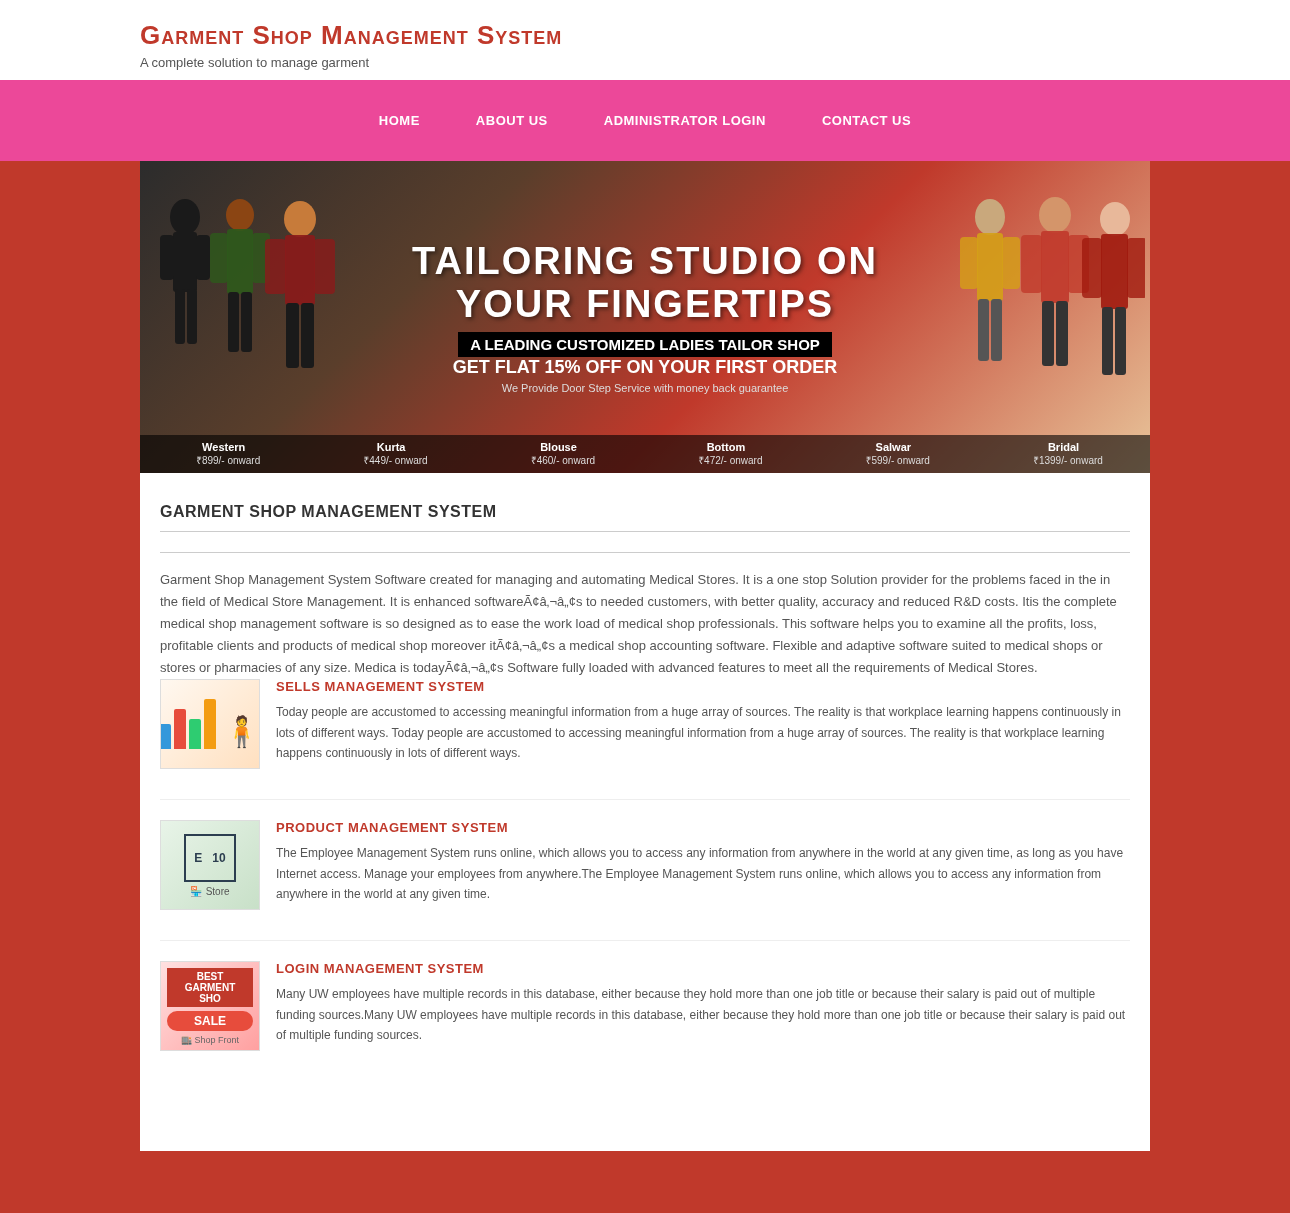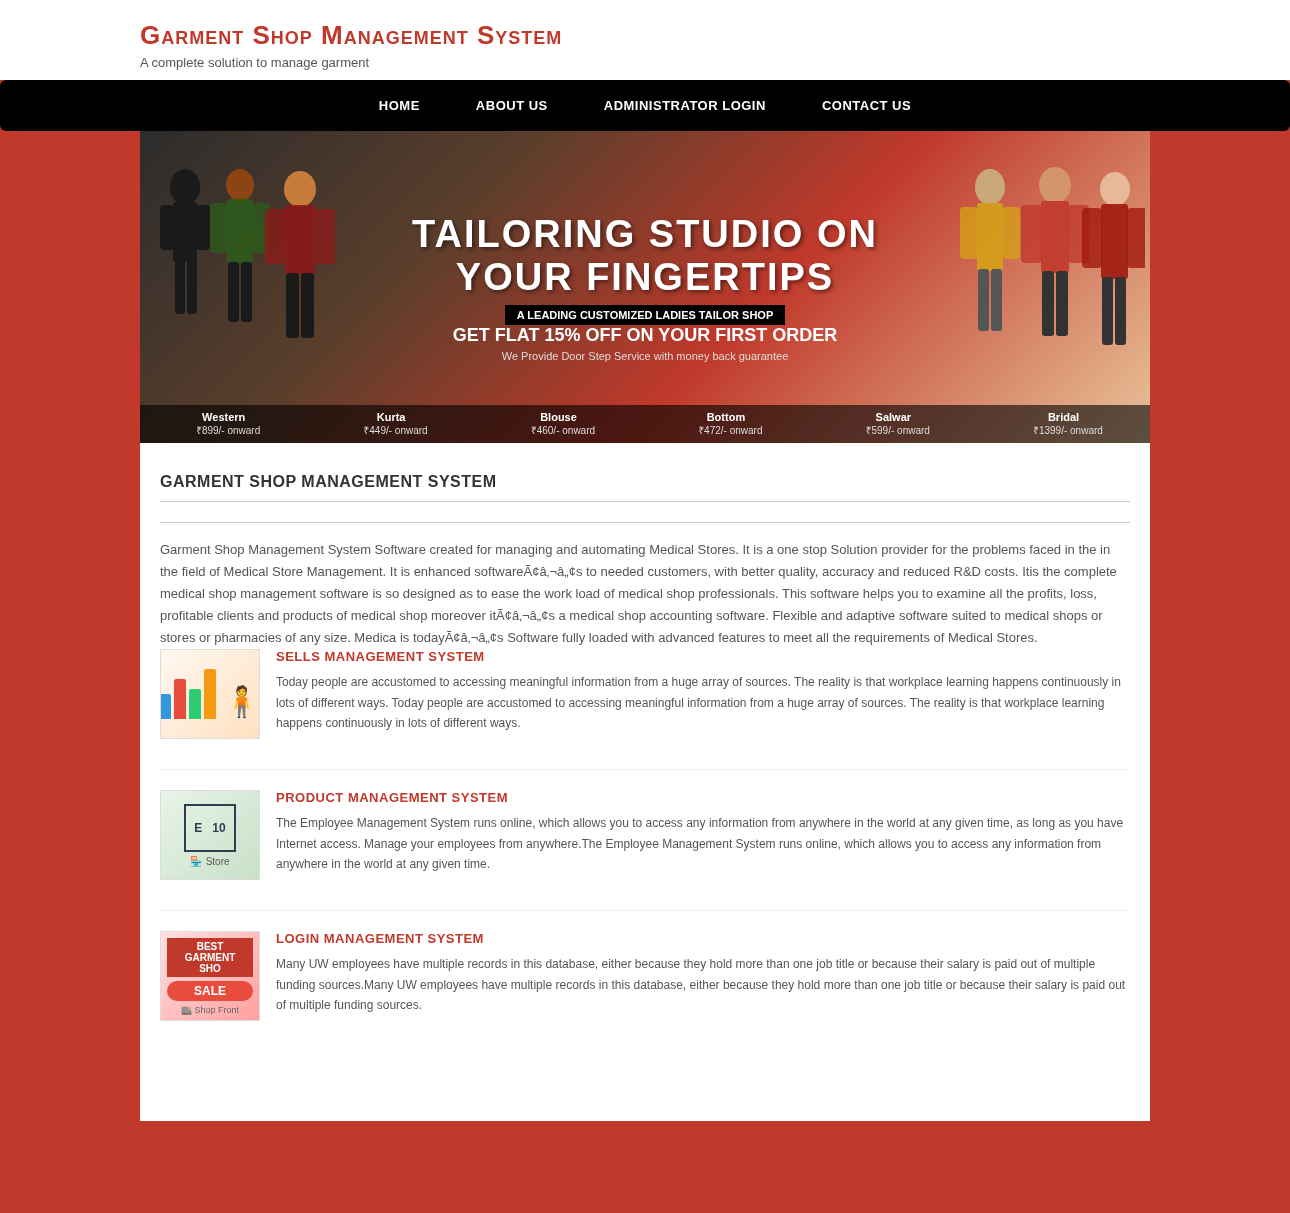--- a/index.html
+++ b/index.html
@@ -4,21 +4,21 @@
   <style>
     * { margin: 0; padding: 0; box-sizing: border-box; }
     body { font-family: Arial, sans-serif; background: #c0392b; min-height: 1213px; }
 
     
     #header { padding: 20px 140px 10px; background: #fff; }
     #header h1 { font-size: 26px; font-weight: bold; color: #c0392b; font-variant: small-caps; letter-spacing: 1px; }
     #header p { font-size: 13px; color: #555; margin-top: 4px; }
 
     
-    #navbar { background: #000000; padding: 0; border-radius: 6px; }
+    #navbar { background: #ec4899; padding: 15px; }
     #navbar ul { display: flex; list-style: none; justify-content: center; padding: 0; }
     #navbar ul li a {
       display: block;
       color: #fff;
       text-decoration: none;
       padding: 18px 28px;
       font-size: 13px;
       font-weight: bold;
       letter-spacing: 0.5px;
     }
@@ -32,21 +32,21 @@
       height: 312px;
       background: linear-gradient(135deg, #2c2c2c 0%, #5a3e2b 30%, #c0392b 60%, #e8c49a 100%);
       display: flex;
       align-items: center;
       justify-content: center;
       position: relative;
       overflow: hidden;
     }
     .banner-content { text-align: center; z-index: 2; }
     .banner-title { font-size: 38px; font-weight: 900; color: #fff; letter-spacing: 2px; text-shadow: 2px 2px 4px rgba(0,0,0,0.5); }
-    .banner-subtitle { font-size: 11px; color: #fff; margin-top: 6px; font-weight: bold; background: #000; padding: 4px 12px; display: inline-block; }
+    .banner-subtitle { font-size: 15px; color: #fff; margin-top: 6px; font-weight: bold; background: #000; padding: 4px 12px; display: inline-block; }
     .banner-offer { font-size: 18px; color: #fff; margin-top: 0; font-weight: bold; }
     .banner-note { font-size: 11px; color: #ddd; margin-top: 4px; }
     .banner-categories {
       position: absolute;
       bottom: 0;
       left: 0;
       right: 0;
       display: flex;
       justify-content: space-around;
       background: rgba(0,0,0,0.6);

